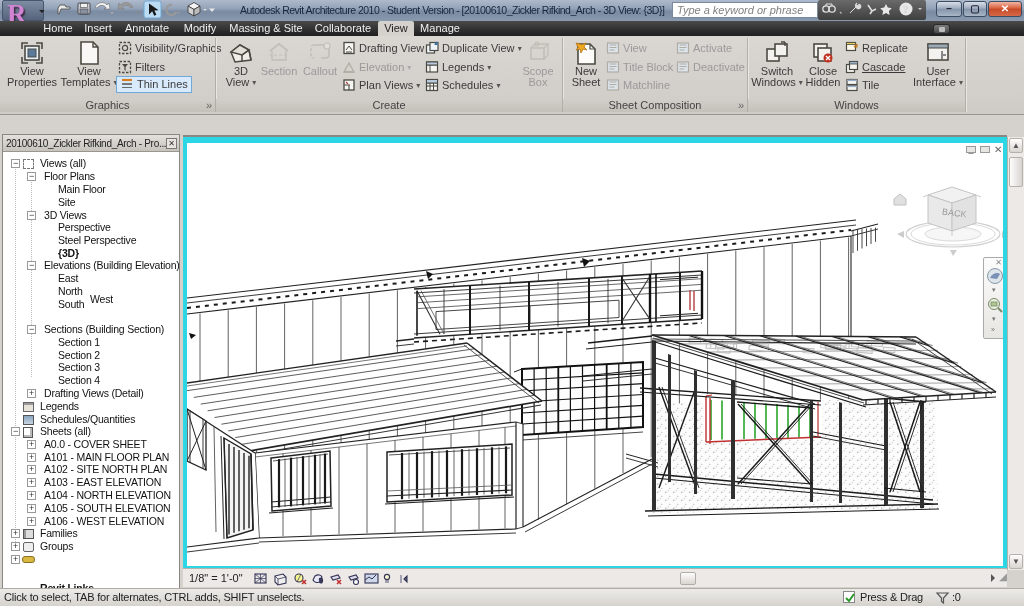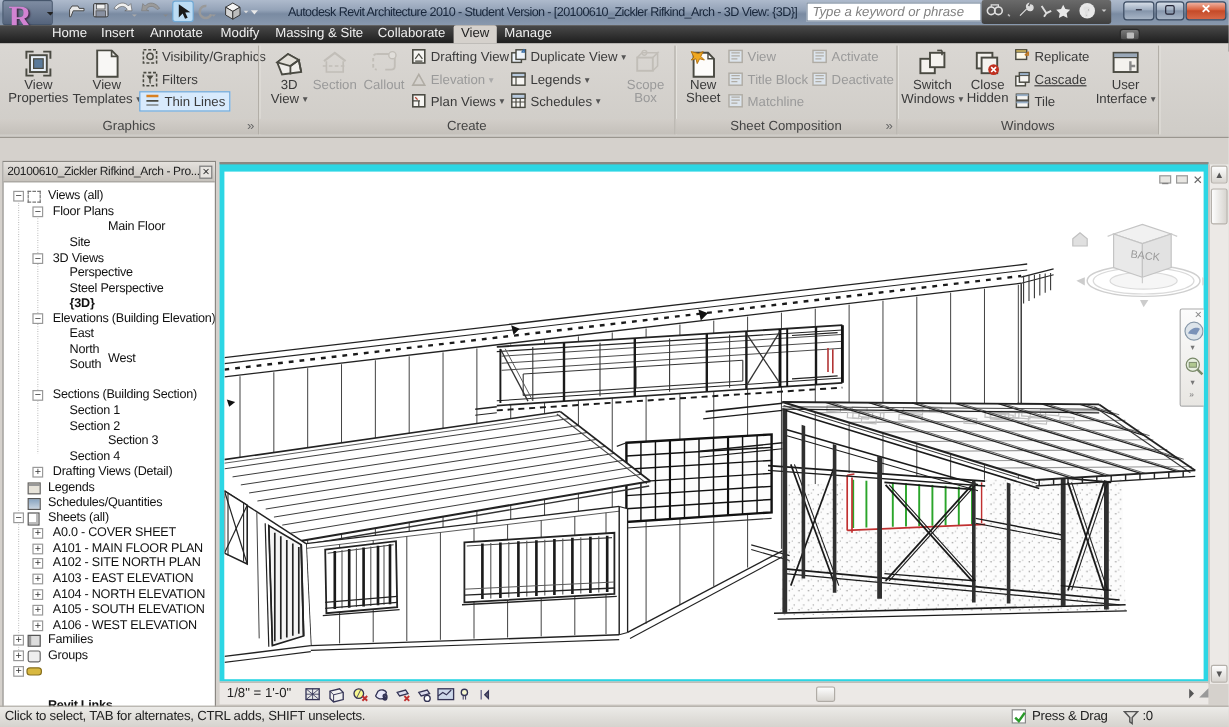--- a/index.html
+++ b/index.html
@@ -312,21 +312,21 @@
     <div class="trow" style="left:0;top:4px;width:176px;">
           <span style="position:absolute;left:8px;top:2px;width:9px;height:9px;border:1px solid #999;background:#fff;font-size:9px;line-height:7px;text-align:center;color:#333;">−</span>
           <span style="position:absolute;left:20px;top:2px;width:11px;height:10px;border:1px dashed #777;"></span>
           <span style="position:absolute;left:37px;top:0;font-weight:normal;">Views (all)</span>
         </div>
     <div class="trow" style="left:0;top:17px;width:176px;">
           <span style="position:absolute;left:24px;top:2px;width:9px;height:9px;border:1px solid #999;background:#fff;font-size:9px;line-height:7px;text-align:center;color:#333;">−</span>
           <span style="position:absolute;left:41px;top:0;font-weight:normal;">Floor Plans</span>
         </div>
     <div class="trow" style="left:0;top:30px;width:176px;">
-          <span style="position:absolute;left:55px;top:0;font-weight:normal;margin-left:32px;">Main Floor</span>
+          <span style="position:absolute;left:55px;top:0;font-weight:normal;">Main Floor</span>
         </div>
     <div class="trow" style="left:0;top:43px;width:176px;">
           <span style="position:absolute;left:55px;top:0;font-weight:normal;">Site</span>
         </div>
     <div class="trow" style="left:0;top:56px;width:176px;">
           <span style="position:absolute;left:24px;top:2px;width:9px;height:9px;border:1px solid #999;background:#fff;font-size:9px;line-height:7px;text-align:center;color:#333;">−</span>
           <span style="position:absolute;left:41px;top:0;font-weight:normal;">3D Views</span>
         </div>
     <div class="trow" style="left:0;top:68px;width:176px;">
           <span style="position:absolute;left:55px;top:0;font-weight:normal;">Perspective</span>
@@ -357,21 +357,21 @@
           <span style="position:absolute;left:24px;top:2px;width:9px;height:9px;border:1px solid #999;background:#fff;font-size:9px;line-height:7px;text-align:center;color:#333;">−</span>
           <span style="position:absolute;left:41px;top:0;font-weight:normal;">Sections (Building Section)</span>
         </div>
     <div class="trow" style="left:0;top:183px;width:176px;">
           <span style="position:absolute;left:55px;top:0;font-weight:normal;">Section 1</span>
         </div>
     <div class="trow" style="left:0;top:196px;width:176px;">
           <span style="position:absolute;left:55px;top:0;font-weight:normal;">Section 2</span>
         </div>
     <div class="trow" style="left:0;top:208px;width:176px;">
-          <span style="position:absolute;left:55px;top:0;font-weight:normal;margin-left:32px;">Section 3</span>
+          <span style="position:absolute;left:55px;top:0;font-weight:normal;">Section 3</span>
         </div>
     <div class="trow" style="left:0;top:221px;width:176px;">
           <span style="position:absolute;left:55px;top:0;font-weight:normal;">Section 4</span>
         </div>
     <div class="trow" style="left:0;top:234px;width:176px;">
           <span style="position:absolute;left:24px;top:2px;width:9px;height:9px;border:1px solid #999;background:#fff;font-size:9px;line-height:7px;text-align:center;color:#333;">+</span>
           <span style="position:absolute;left:41px;top:0;font-weight:normal;">Drafting Views (Detail)</span>
         </div>
     <div class="trow" style="left:0;top:247px;width:176px;">
           <span style="position:absolute;left:20px;top:2px;width:11px;height:10px;background:#e8e4da;border:1px solid #666;box-shadow:inset 0 2px 0 #999;"></span>

